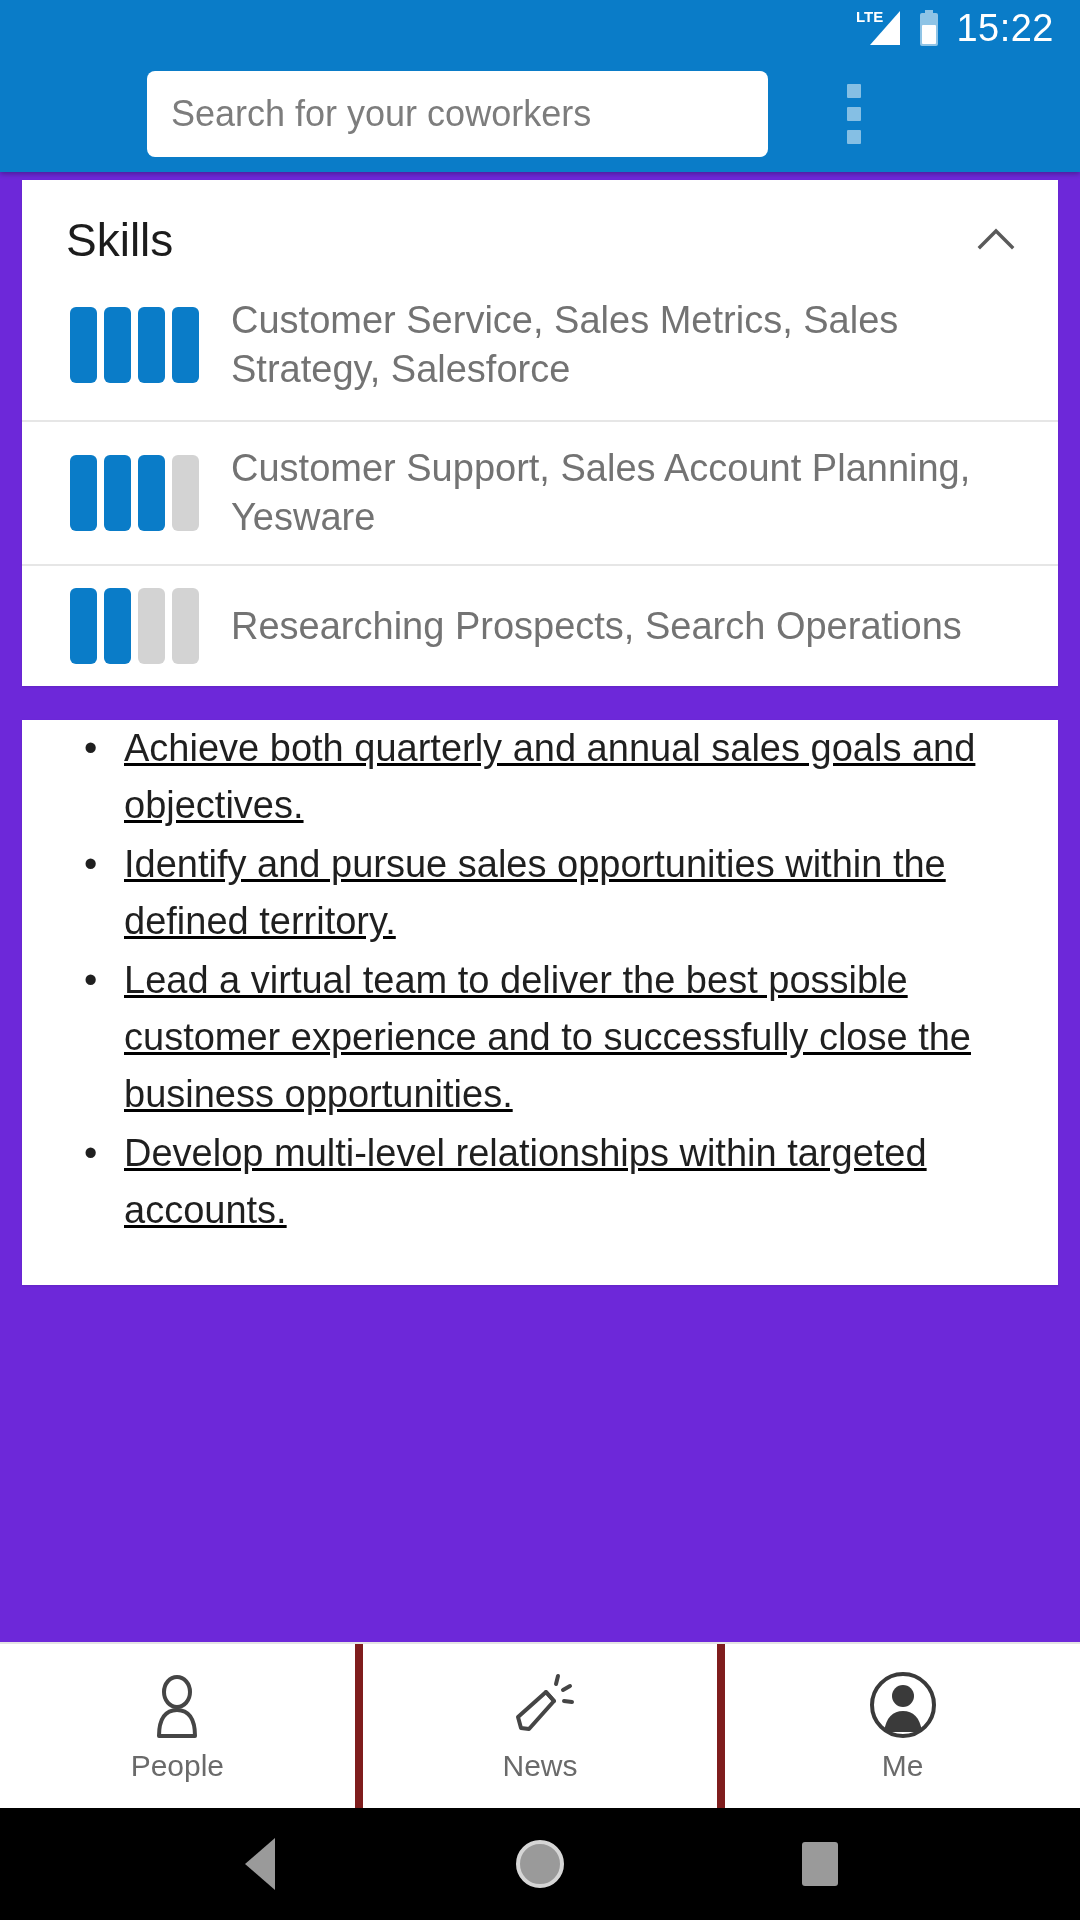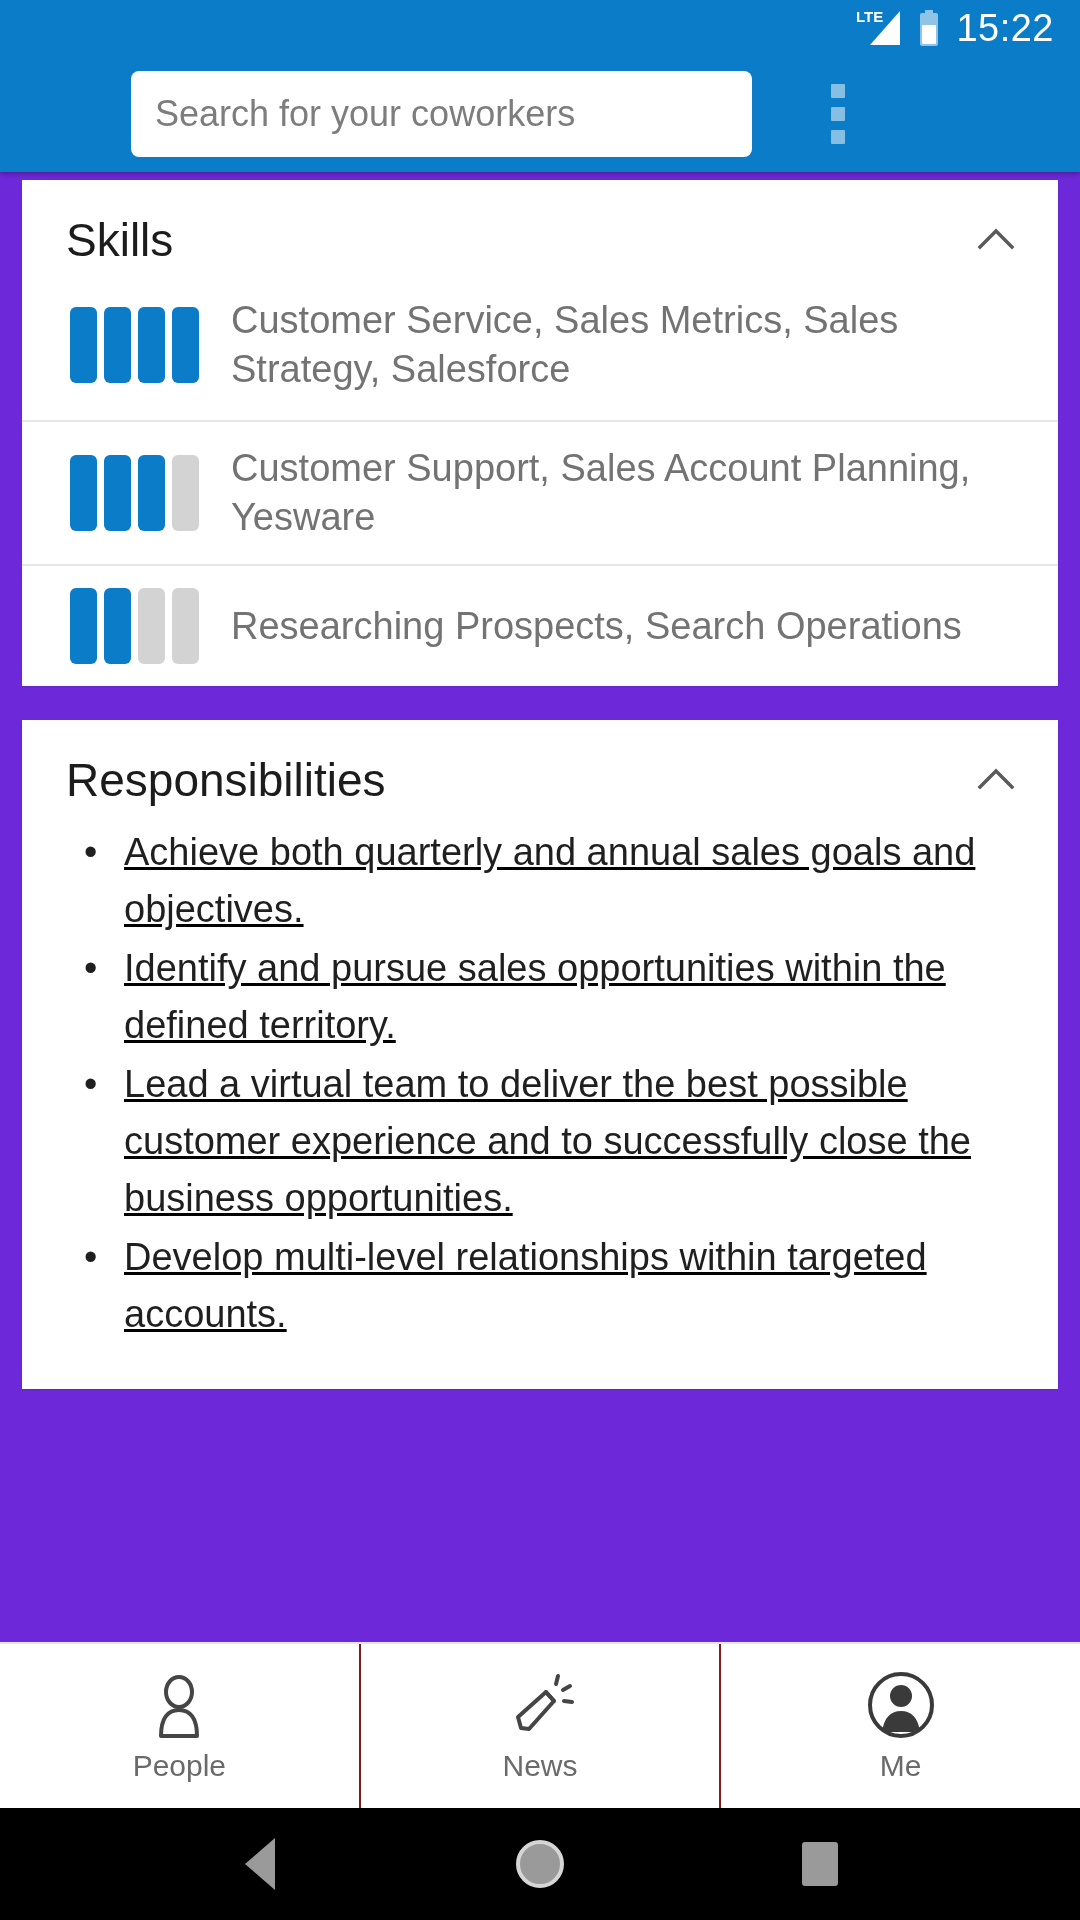--- a/index.html
+++ b/index.html
@@ -59,20 +59,21 @@
     letter-spacing: 0.5px;
     font-family: "Liberation Sans", sans-serif;
   }
 
   .appbar-main {
     position: relative;
     height: 116px;
     display: flex;
     align-items: center;
     padding: 0 0 0 131px;
+    margin-left: 16px;
   }
 
   .search-box {
     width: 621px;
     height: 86px;
     background: #ffffff;
     border-radius: 8px;
     display: flex;
     align-items: center;
     padding: 0 24px;
@@ -198,21 +199,21 @@
     background: #ffffff;
     border-top: 2px solid #e4e4e4;
   }
   .tab {
     flex: 1 1 0;
     display: flex;
     flex-direction: column;
     align-items: center;
     justify-content: center;
     gap: 10px;
-    border-right: 2px solid #7f1d1d;
+    border-right: 8px solid #7f1d1d;
     cursor: pointer;
     background: #ffffff;
   }
   .tab:last-child { border-right: none; }
   .tab-icon { width: 70px; height: 70px; display: block; }
   .tab-label {
     font-size: 30px;
     color: #6a6a6a;
     line-height: 32px;
     font-family: "Liberation Sans", sans-serif;
@@ -331,28 +332,20 @@
           <span class="bar on"></span>
           <span class="bar on"></span>
           <span class="bar"></span>
           <span class="bar"></span>
         </div>
         <div class="skill-label">Researching Prospects, Search Operations</div>
       </div>
     </div>
 
     <div class="card" style="margin-top:34px;">
-      <div class="card-header" style="padding-bottom:18px;">
-        <div class="card-title">Responsibilities</div>
-        <div class="chevron">
-          <svg viewBox="0 0 52 52" xmlns="http://www.w3.org/2000/svg">
-            <path d="M10 33 L26 17 L42 33" fill="none" stroke="#5a5a5a" stroke-width="3.4" stroke-linecap="square"></path>
-          </svg>
-        </div>
-      </div>
 
       <div class="resp-body">
         <ul class="resp-list">
           <li>Achieve both quarterly and annual sales goals and objectives.</li>
           <li>Identify and pursue sales opportunities within the defined territory.</li>
           <li>Lead a virtual team to deliver the best possible customer experience and to successfully close the business opportunities.</li>
           <li>Develop multi-level relationships within targeted accounts.</li>
         </ul>
       </div>
     </div>

